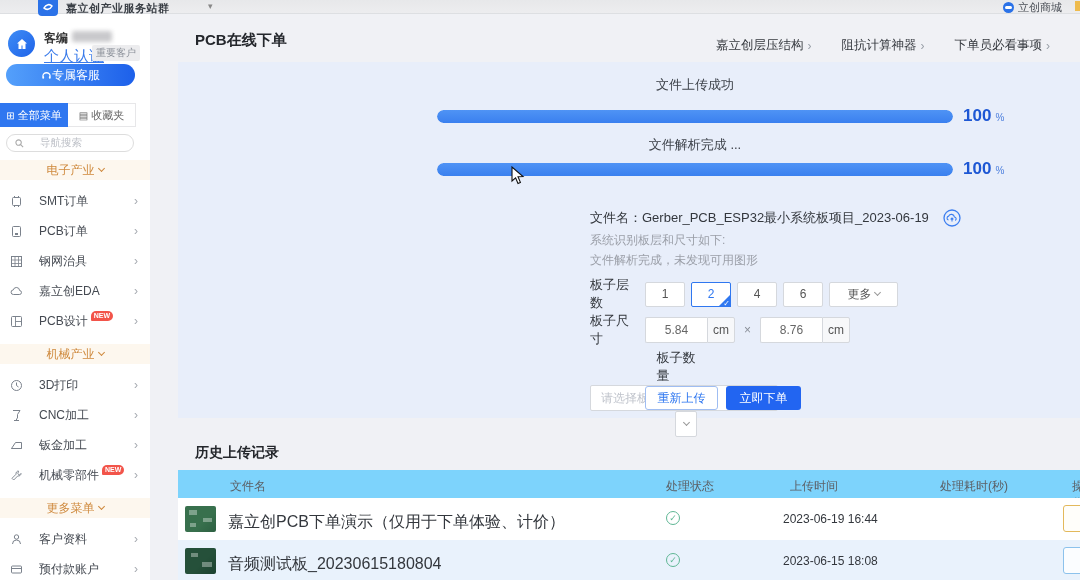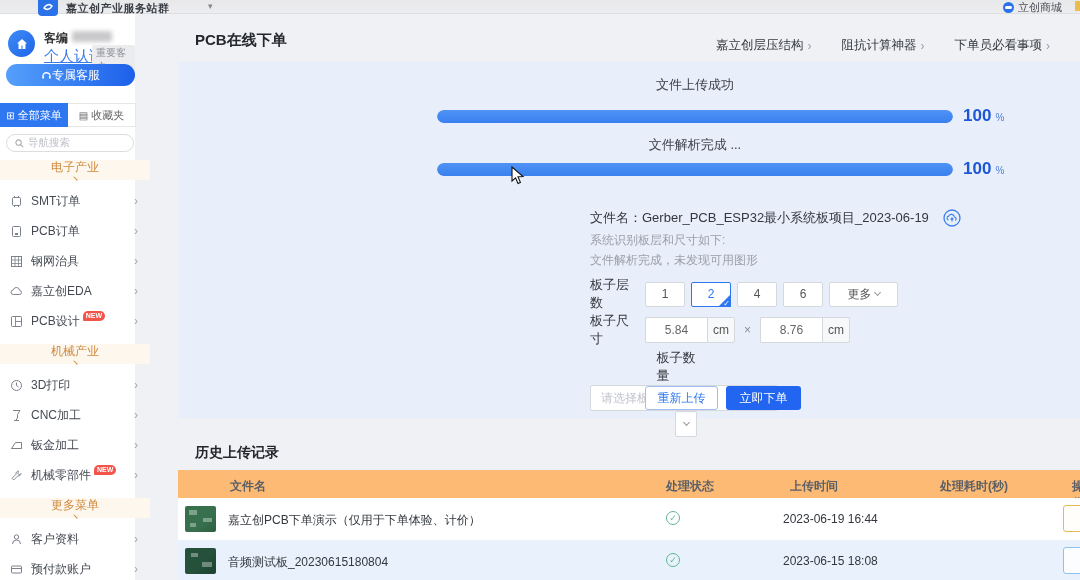--- a/index.html
+++ b/index.html
@@ -13,53 +13,53 @@
              background:#2b72e8; display:flex; align-items:center; justify-content:center; }
   .logo-sq svg { width:12px; height:12px; }
   .brand { position:absolute; left:66px; top:1px; font-size:11px; color:#3a3f46; font-weight:bold; letter-spacing:.5px; }
   .brand-caret { position:absolute; left:208px; top:1px; font-size:9px; color:#888; }
   .mall { position:absolute; right:18px; top:0px; display:flex; align-items:center; gap:4px; font-size:11px; color:#4a4f57; }
   .mall-ic { width:11px; height:11px; border-radius:50%; background:#2b72e8; display:inline-block; position:relative; }
   .mall-ic::after{ content:""; position:absolute; left:2px; top:4px; width:7px; height:3px; border-radius:2px; background:#fff; }
   .top-sliver { position:absolute; right:0; top:1px; width:5px; height:10px; background:#eebb4d; }
 
   
-  .sidebar { position:absolute; left:0; top:14px; width:135px; height:566px; background:#fff; z-index:20; }
+  .sidebar { position:absolute; left:0; top:14px; width:150px; height:566px; background:#fff; z-index:20; }
   .home-circle { position:absolute; left:8px; top:16px; width:27px; height:27px; border-radius:50%;
                  background:linear-gradient(135deg,#3f8cf5,#1e63e9); display:flex; align-items:center; justify-content:center; }
   .home-circle svg { width:14px; height:14px; }
   .u-name { position:absolute; left:44px; top:16px; font-size:12px; font-weight:bold; color:#333; }
   .u-blur { position:absolute; left:72px; top:17px; width:40px; height:11px; border-radius:2px;
             background:#c9c9cc; filter:blur(2px); }
   .u-verify { position:absolute; left:44px; top:33px; font-size:15px; color:#3a7bea; text-decoration:underline; cursor:pointer; }
   .u-vip { position:absolute; left:92px; top:31px; font-size:10px; color:#8a8f98; background:#ececee;
            border-radius:2px; padding:1px 4px; }
   .cs-btn { position:absolute; left:6px; top:50px; width:129px; height:22px; border-radius:11px;
             background:linear-gradient(90deg,#54a0fb,#1d60ea); color:#fff; font-size:12px;
             display:flex; align-items:center; justify-content:center; gap:0; cursor:pointer; }
   .cs-btn svg { width:11px; height:11px; }
   .side-tabs { position:absolute; left:0; top:89px; width:150px; height:24px; display:flex; }
   .stab { flex:0 0 68px; height:24px; font-size:11px; display:flex; align-items:center; justify-content:center; gap:3px; cursor:pointer; }
   .stab.active { background:#2f77f0; color:#fff; }
   .stab.plain { background:#fff; color:#666; border:1px solid #e7e7e9; border-left:none; }
   .stab .g { font-size:10px; }
   .side-search { position:absolute; left:6px; top:120px; width:128px; height:18px; border:1px solid #ddd;
-                 border-radius:9px; background:#fff; display:flex; align-items:center; padding-left:8px; gap:4px; }
+                 border-radius:9px; background:#fff; display:flex; align-items:center; padding-left:8px; gap:16px; }
   .side-search svg { width:9px; height:9px; }
   .side-search span { font-size:10.5px; color:#bcbfc6; }
   .nav { position:absolute; left:0; top:146px; width:150px; }
   .grp-hd { height:20px; background:#fdf7ee; display:flex; align-items:center; justify-content:center; gap:4px;
-            font-size:12px; color:#cf8a3e; cursor:pointer;flex-direction:column; }
+            font-size:12px; color:#cf8a3e; cursor:pointer; }
   .grp-hd .caret { border-color:#cf8a3e; }
   .grp:nth-child(n+2) .grp-hd { margin-top:8px; }
   .grp ul { list-style:none; padding-top:6px; }
   .nav li { height:30px; display:flex; align-items:center; padding:0 12px 0 10px; cursor:pointer; }
   .nav li .ic { width:13px; height:13px; flex:0 0 13px; color:#7b828c; }
   .nav li .ic svg { width:13px; height:13px; display:block; }
-  .nav li .lb { font-size:12px; color:#454a52; margin-left:8px; }
+  .nav li .lb { font-size:12px; color:#454a52; margin-left:16px; }
   .nav li .chev { margin-left:auto; font-size:12px; color:#a6aab1; }
   .new-badge { background:#f2544a; color:#fff; font-size:7px; line-height:10px; padding:0 3px;
                border-radius:5px 5px 5px 1px; margin-left:3px; position:relative; top:-5px; font-weight:bold; }
 
   .caret { display:inline-block; width:5px; height:5px; border-right:1px solid #999; border-bottom:1px solid #999;
            transform:rotate(45deg); position:relative; top:-2px; }
 
   
   .page-title { position:absolute; left:195px; top:31px; font-size:15px; font-weight:bold; color:#24272c; }
   .hdr-links { position:absolute; right:30px; top:37px; display:flex; gap:30px; }
@@ -106,31 +106,31 @@
   .qty-caret { width:22px; height:26px; border:1px solid #d5d8dd; border-radius:2px; background:#fff;
                margin-left:4px; display:flex; align-items:center; justify-content:center; cursor:pointer; }
   .act-row { position:absolute; left:467px; top:324px; display:flex; gap:8px; }
   .btn-re { width:73px; height:24px; background:#fff; border:1px solid #9fbdf2; border-radius:3px;
             color:#2f77f0; font-size:12px; display:flex; align-items:center; justify-content:center; cursor:pointer; }
   .btn-go { width:75px; height:24px; background:#2265f1; border:none; border-radius:3px;
             color:#fff; font-size:12px; display:flex; align-items:center; justify-content:center; cursor:pointer; }
 
   
   .hist-title { position:absolute; left:195px; top:444px; font-size:14px; font-weight:bold; color:#24272c; }
-  .tbl-hd { position:absolute; left:178px; top:470px; width:902px; height:28px; background:#fdba74;font-weight:bold; }
+  .tbl-hd { position:absolute; left:178px; top:470px; width:902px; height:28px; background:#7dd3fc; }
   .tbl-hd span { position:absolute; top:8px; font-size:12px; color:#5c6066; }
   .tbl-row { position:absolute; left:178px; width:902px; height:42px; background:#fff; }
   .row2 { background:#e9f2fc; }
   .thumb { position:absolute; left:7px; top:8px; width:31px; height:26px; border-radius:2px; }
   .thumb.t1 { background:linear-gradient(135deg,#38704d 60%,#2c5f41),
               repeating-linear-gradient(0deg, rgba(255,255,255,.18) 0 2px, transparent 2px 6px); }
   .thumb.t2 { background:linear-gradient(135deg,#25503a 55%,#1c4230),
               repeating-linear-gradient(90deg, rgba(255,255,255,.15) 0 2px, transparent 2px 7px); }
   .thumb i { position:absolute; background:rgba(255,255,255,.35); }
-  .tbl-row .fname { position:absolute; left:50px; top:14px; font-size:12px; color:#33373d; }
+  .tbl-row .fname { position:absolute; left:50px; top:14px; font-size:16px; color:#33373d; }
   .okc { position:absolute; left:488px; top:13px; width:14px; height:14px; border:1px solid #5fb795;
          border-radius:50%; color:#5fb795; font-size:9px; display:flex; align-items:center; justify-content:center; }
   .tbl-row .ftime { position:absolute; left:605px; top:14px; font-size:12px; color:#33373d; }
   .tbl-row .fdur { position:absolute; left:772px; top:14px; font-size:12px; color:#33373d;margin-top:27px; }
   .cutbtn { position:absolute; left:885px; top:7px; width:30px; height:27px; background:#fffefa;
             border:1px solid #e3b95c; border-radius:3px; cursor:pointer; }
   .cutbtn.blue { border-color:#8cc2ec; background:#fbfdff; }
 
   
   .cursor { position:absolute; left:511px; top:166px; z-index:50; }

